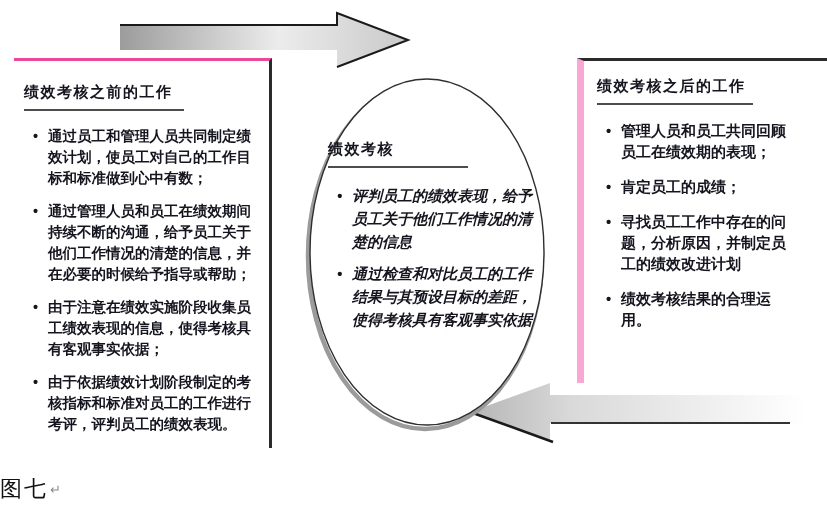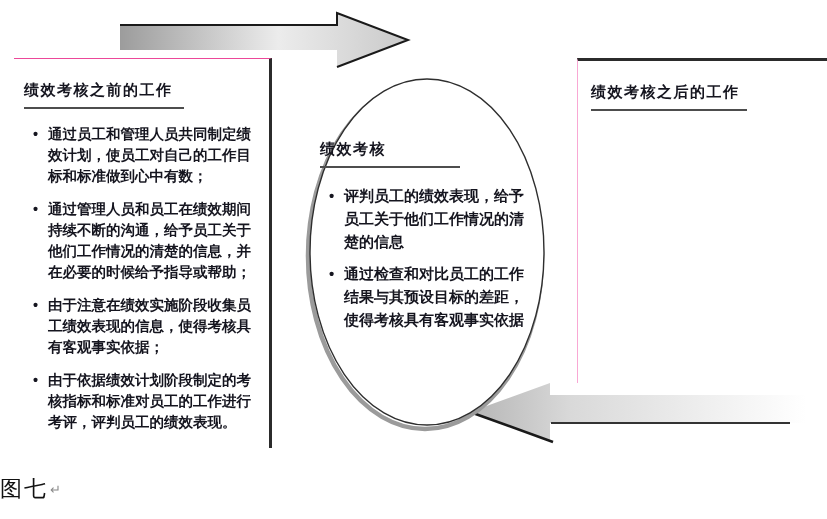--- a/index.html
+++ b/index.html
@@ -4,44 +4,44 @@
 <style>
   html,body{margin:0;padding:0;background:#fff;}
   .stage{
     position:relative;width:827px;height:519px;background:#ffffff;
     font-family:"Liberation Sans",sans-serif;color:#15151f;overflow:hidden;
   }
   .svg-layer{position:absolute;left:0;top:0;width:827px;height:519px;z-index:1;}
   .box{position:absolute;box-sizing:border-box;z-index:2;background:transparent;}
   .box-left{
     left:14px;top:58px;width:258px;height:390px;
-    border-top:1px solid #ec4899;border-right:3px solid #2b2b2b;
+    border-top:3px solid #ec4899;border-right:3px solid #2b2b2b;
     padding:22px 4px 0 10px;
   }
   .box-right{
     left:577px;top:58px;width:250px;height:325px;
-    border-top:3px solid #2b2b2b;border-left:1px solid #f9a8d4;
-    padding:22px 24px 0 13px;
+    border-top:3px solid #2b2b2b;border-left:7px solid #f9a8d4;
+    padding:16px 24px 0 13px;
   }
   .box-title{font-size:15px;font-weight:700;letter-spacing:1.5px;line-height:18px;}
   .title-rule{height:0;border:0;border-bottom:2px solid #4d4d4d;margin:8px 0 15px 0;}
   .rule-left{width:160px;}
   .rule-right{width:156px;}
   .rule-ellipse{width:140px;margin-bottom:16px;}
   ul.blist{list-style:none;margin:8px;padding:0;}
   .blist li{
     position:relative;padding-left:16px;margin-bottom:12px;
     font-size:14.5px;line-height:21px;font-weight:600;
   }
   .box-right .blist li{font-size:15px;margin-bottom:14px;}
   .blist li::before{content:"\2022";position:absolute;left:1px;top:0;}
   .ellipse-text{
-    position:absolute;left:320px;top:140px;width:216px;z-index:2;
+    position:absolute;left:328px;top:140px;width:216px;z-index:2;
   }
-  .ellipse-text .blist li{font-size:15px;line-height:23px;margin-bottom:9px;}
+  .ellipse-text .blist li{font-size:15px;line-height:23px;margin-bottom:9px;font-style:italic;}
   .caption{
     position:absolute;left:0;top:474px;width:827px;text-align:left;z-index:2;
     font-family:"Liberation Serif",serif;
   }
   .caption-text{font-size:22px;font-weight:500;letter-spacing:2px;color:#111;}
   .return-mark{font-size:13px;color:#8a8a8a;vertical-align:2px;margin-left:2px;}
 </style>
 </head>
 <body>
 
@@ -88,19 +88,25 @@
     <div class="title-rule rule-ellipse"></div>
     <ul class="blist">
       <li>评判员工的绩效表现，给予员工关于他们工作情况的清楚的信息</li>
       <li>通过检查和对比员工的工作结果与其预设目标的差距，使得考核具有客观事实依据</li>
     </ul>
   </div>
 
   <div class="box box-right">
     <div class="box-title">绩效考核之后的工作</div>
     <div class="title-rule rule-right"></div>
+    <ul class="blist">
+      <li>管理人员和员工共同回顾员工在绩效期的表现；</li>
+      <li>肯定员工的成绩；</li>
+      <li>寻找员工工作中存在的问题，分析原因，并制定员工的绩效改进计划</li>
+      <li>绩效考核结果的合理运用。</li>
+    </ul>
   </div>
 
   <div class="caption">
     <span class="caption-text">图七</span><span class="return-mark">↵</span>
   </div>
 
 </div>
 
 </body></html>

